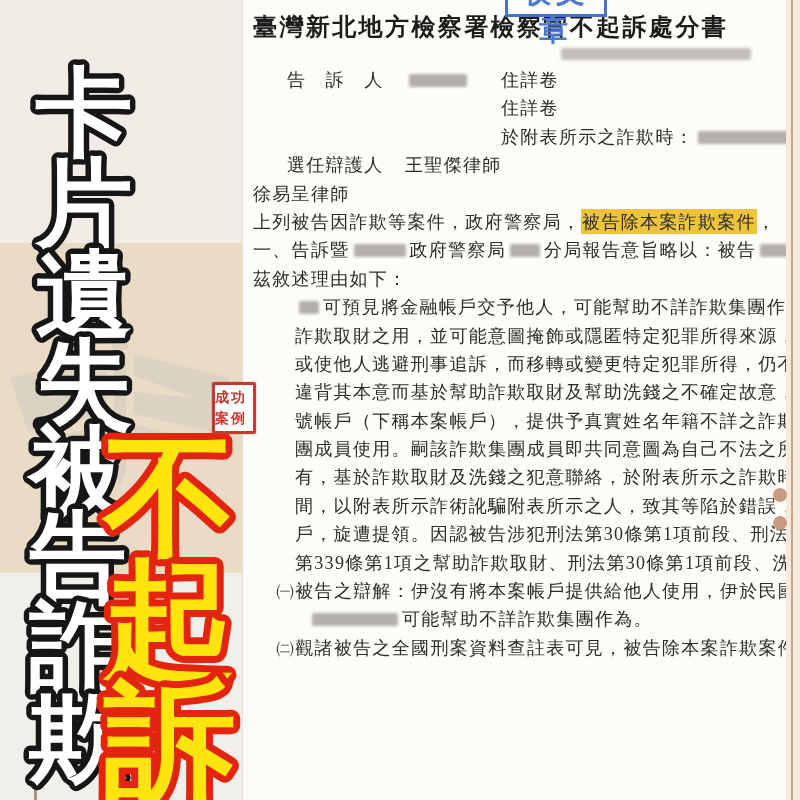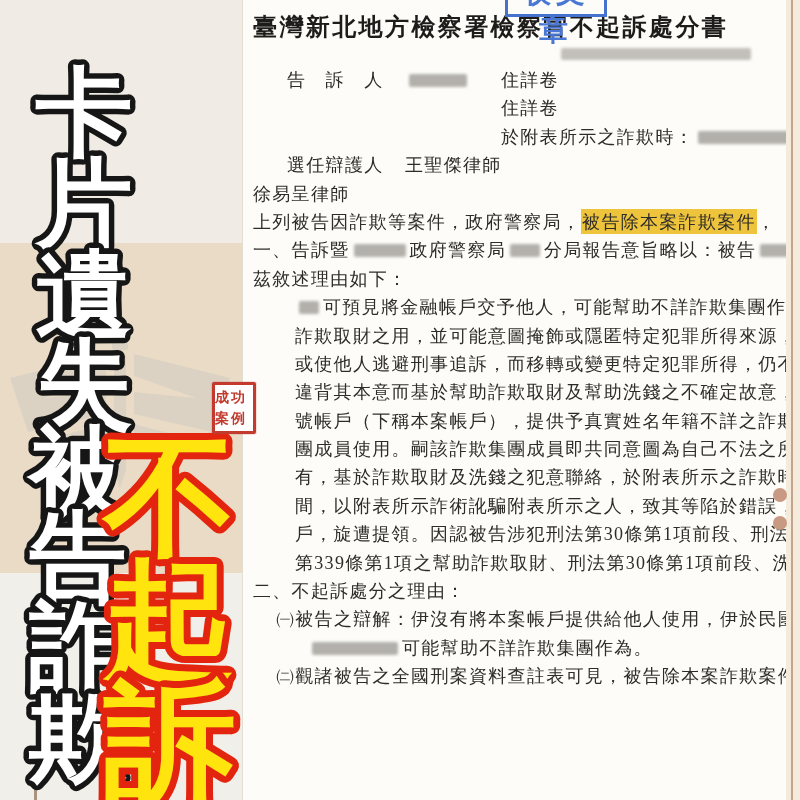--- a/index.html
+++ b/index.html
@@ -146,21 +146,20 @@
       <div class="line in1">違背其本意而基於幫助詐欺取財及幫助洗錢之不確定故意，</div>
 
 
       <div class="line in1">號帳戶（下稱本案帳戶），提供予真實姓名年籍不詳之詐欺集</div>
       <div class="line in1">團成員使用。嗣該詐欺集團成員即共同意圖為自己不法之所</div>
       <div class="line in1">有，基於詐欺取財及洗錢之犯意聯絡，於附表所示之詐欺時</div>
       <div class="line in1">間，以附表所示詐術訛騙附表所示之人，致其等陷於錯誤，</div>
       <div class="line in1">戶，旋遭提領。因認被告涉犯刑法第30條第1項前段、刑法</div>
       <div class="line in1">第339條第1項之幫助詐欺取財、刑法第30條第1項前段、洗</div>
 
-      <div class="line">二、不起訴處分之理由：</div>
 
       <div class="line item">㈠被告之辯解：伊沒有將本案帳戶提供給他人使用，伊於民國</div>
 
       <div class="line in2"><span class="b w86"></span><span>可能幫助不詳詐欺集團作為。</span></div>
 
       <div class="line item">㈡觀諸被告之全國刑案資料查註表可見，被告除本案詐欺案件</div>
 
     </div>
   </div>
 

